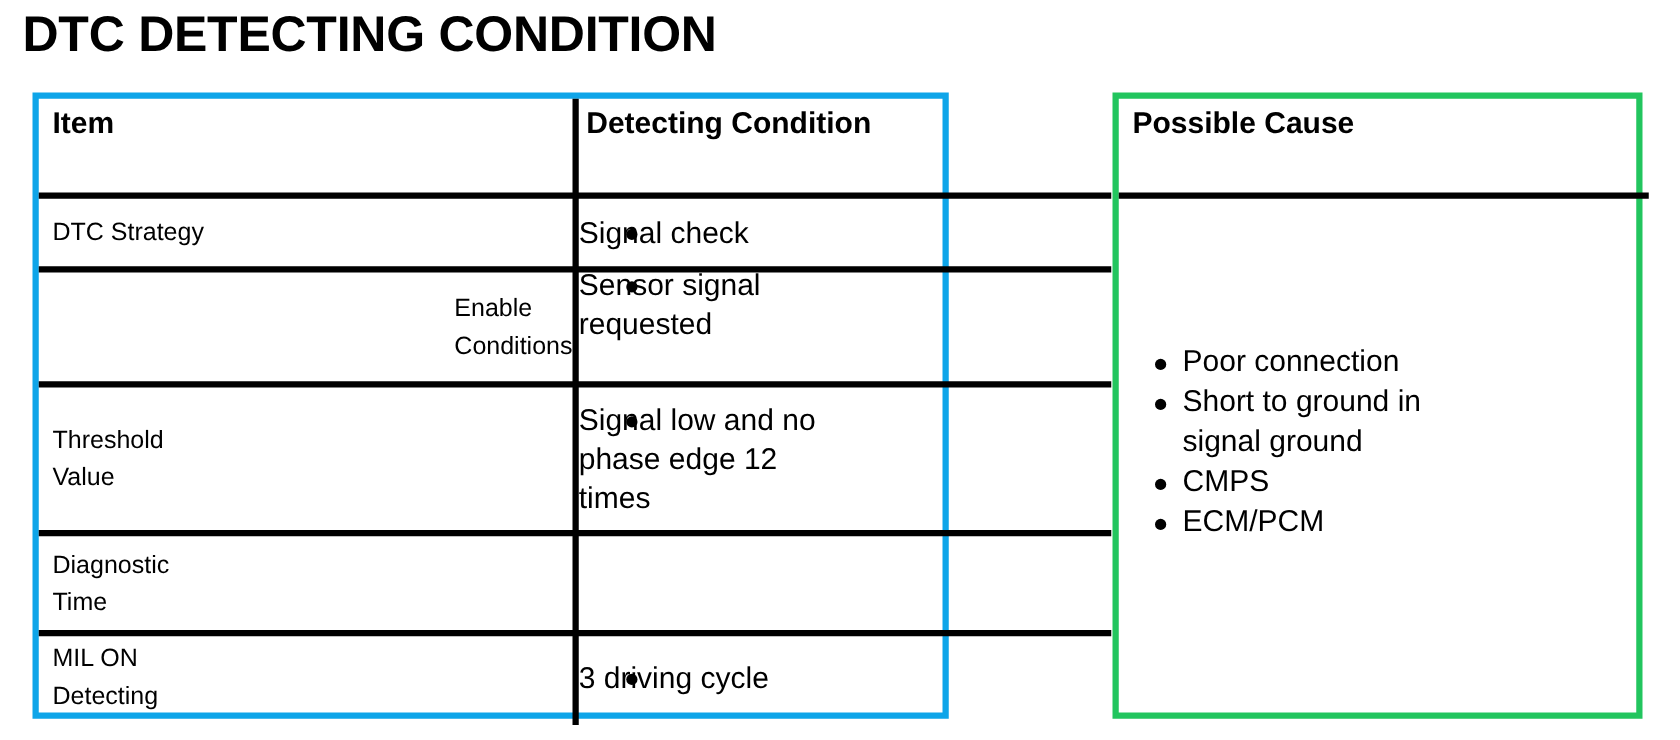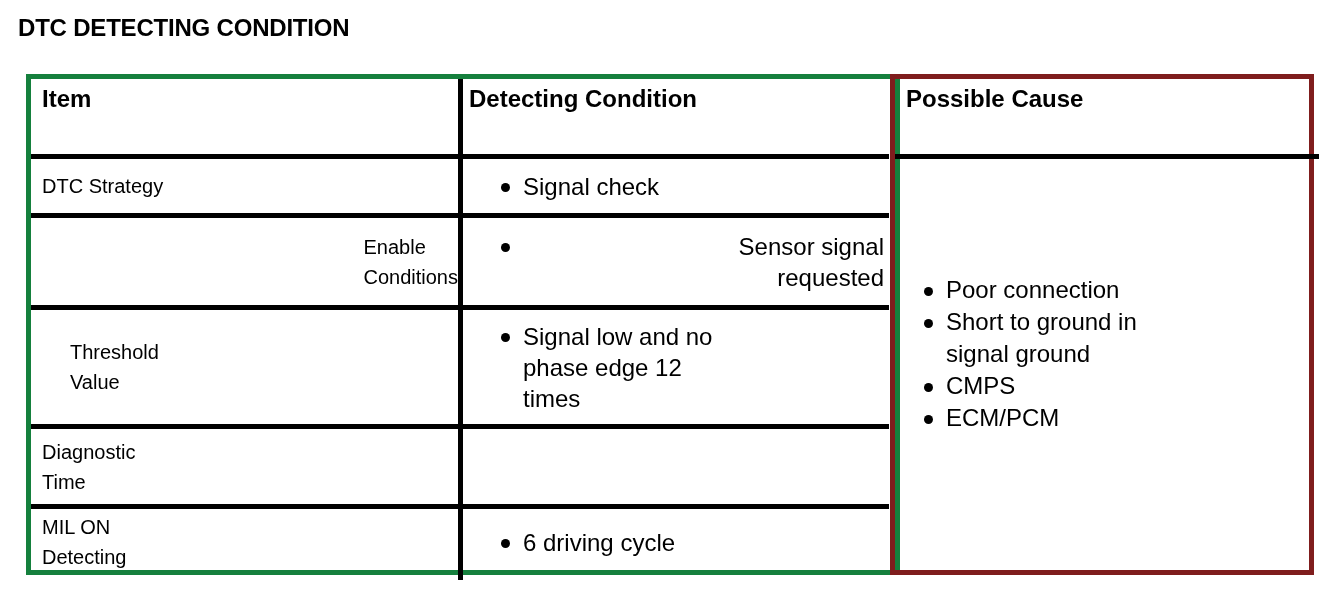--- a/index.html
+++ b/index.html
@@ -18,56 +18,56 @@
     font-family: "Liberation Sans", sans-serif;
     color: #000000;
     -webkit-font-smoothing: none;
   }
 
   
   #page-title {
     position: absolute;
     left: 18px;
     top: 8px;
-    font-size: 24px;
+    font-size: 40px;
     font-weight: bold;
     letter-spacing: -0.2px;
     line-height: 40px;
     white-space: nowrap;
   }
 
   
   #dtc-table {
     position: absolute;
     left: 26px;
     top: 74px;
     width: 1288px;
     height: 501px;
   }
 
   
   .grid-main {
     position: absolute;
     left: 0;
     top: 0;
-    width: 874px;
+    width: 733px;
     height: 501px;
     box-sizing: border-box;
-    border: 5px solid #15803d;
+    border: 5px solid #0ea5e9;
   }
 
   
   .grid-cause {
     position: absolute;
     left: 864px;
     top: 0;
     width: 424px;
     height: 501px;
     box-sizing: border-box;
-    border: 5px solid #7f1d1d;
+    border: 5px solid #22c55e;
   }
 
   
   .v-divider {
     position: absolute;
     left: 427px;
     top: 0;
     width: 5px;
     height: 501px;
     background: #000;
@@ -124,21 +124,20 @@
   
   ul.bullets {
     margin: 0;
     padding: 0;
     list-style: none;
   }
   ul.bullets > li {
     position: relative;
     font-size: 24px;
     line-height: 31px;
-    padding-left: 60px;
     white-space: pre-line;
   }
   ul.bullets > li::before {
     content: "";
     position: absolute;
     left: 38px;
     top: 12px;
     width: 9px;
     height: 9px;
     border-radius: 50%;
@@ -197,28 +196,28 @@
       <div class="cell col2" style="top:80px; height:54px;">
         <ul class="bullets">
           <li>Signal check</li>
         </ul>
       </div>
 
       <div class="cell col1" style="top:139px; height:87px;align-items:flex-end;">
         <div class="item-text">Enable
 Conditions</div>
       </div>
-      <div class="cell col2" style="top:139px; height:87px;text-align:right;">
+      <div class="cell col2" style="top:121px; height:87px;">
         <ul class="bullets">
           <li>Sensor signal
 requested</li>
         </ul>
       </div>
 
-      <div class="cell col1" style="top:231px; height:114px;margin-left:28px;">
+      <div class="cell col1" style="top:231px; height:114px;">
         <div class="item-text">Threshold
 Value</div>
       </div>
       <div class="cell col2" style="top:231px; height:114px;">
         <ul class="bullets">
           <li>Signal low and no
 phase edge    12
 times</li>
         </ul>
       </div>
@@ -229,21 +228,21 @@
       </div>
       <div class="cell col2" style="top:350px; height:75px;">
       </div>
 
       <div class="cell col1" style="top:430px; height:66px;">
         <div class="item-text">MIL ON
 Detecting</div>
       </div>
       <div class="cell col2" style="top:430px; height:66px;">
         <ul class="bullets">
-          <li>6 driving cycle</li>
+          <li>3 driving cycle</li>
         </ul>
       </div>
 
     </div>
 
     <div class="grid-cause">
 
       <div class="h-rule-cause" style="top:75px;"></div>
 
       <div class="cell top-align" style="left:5px; top:5px; width:414px; height:70px;">

